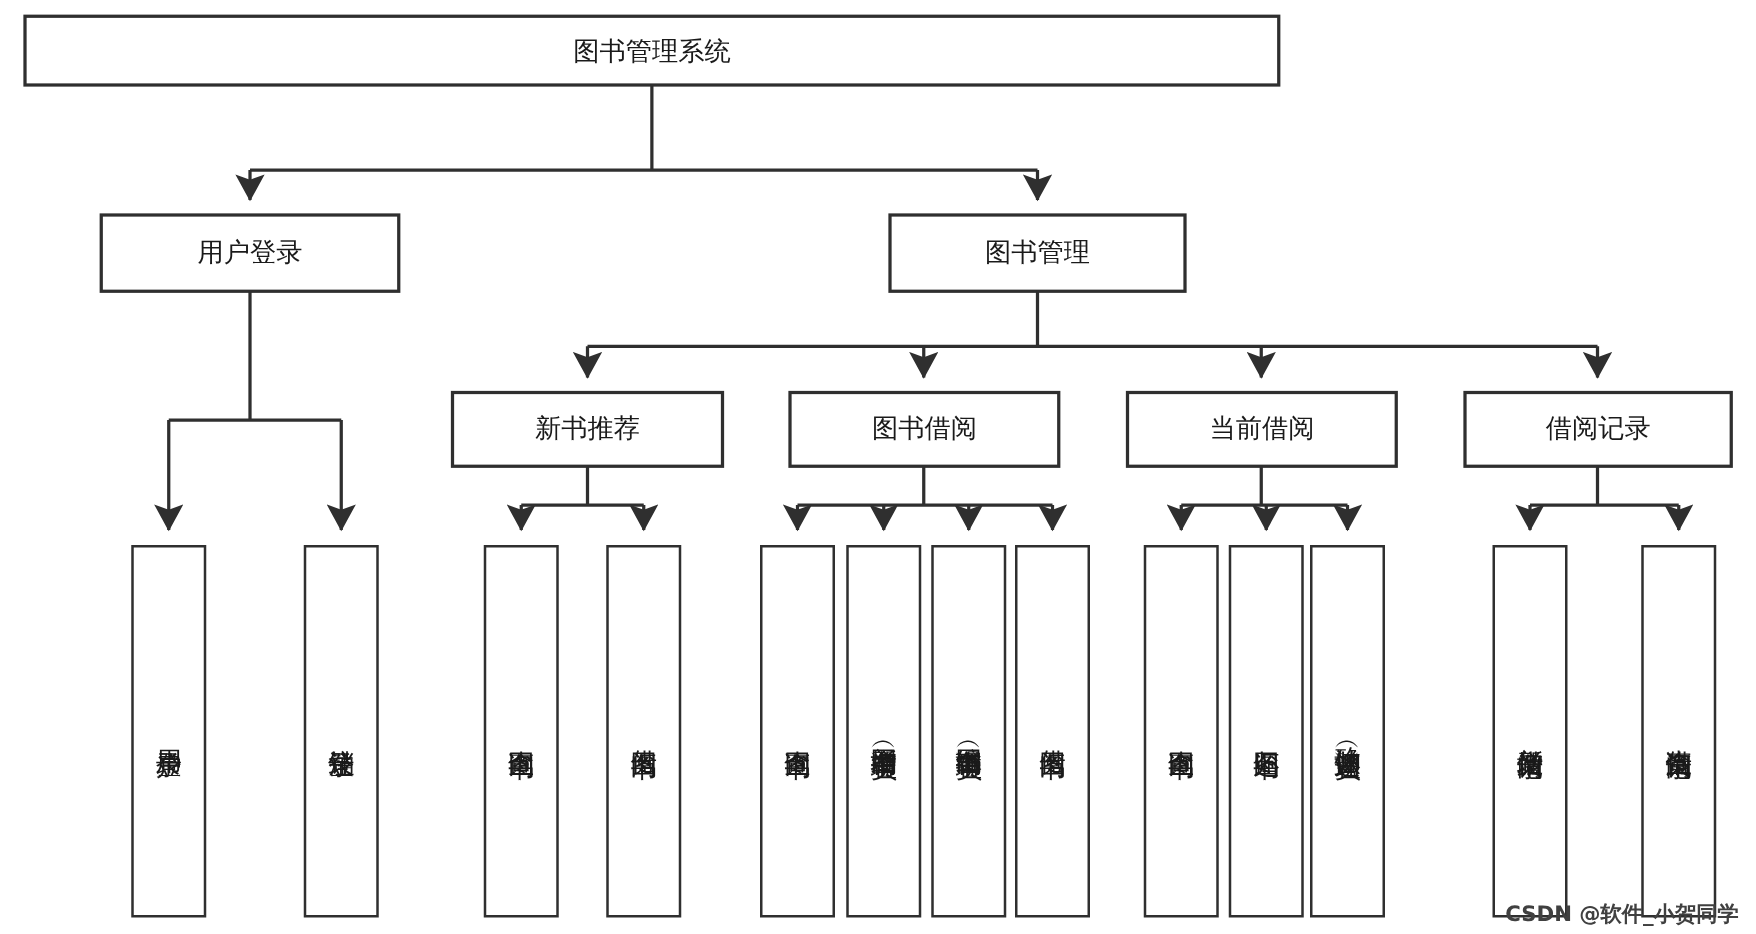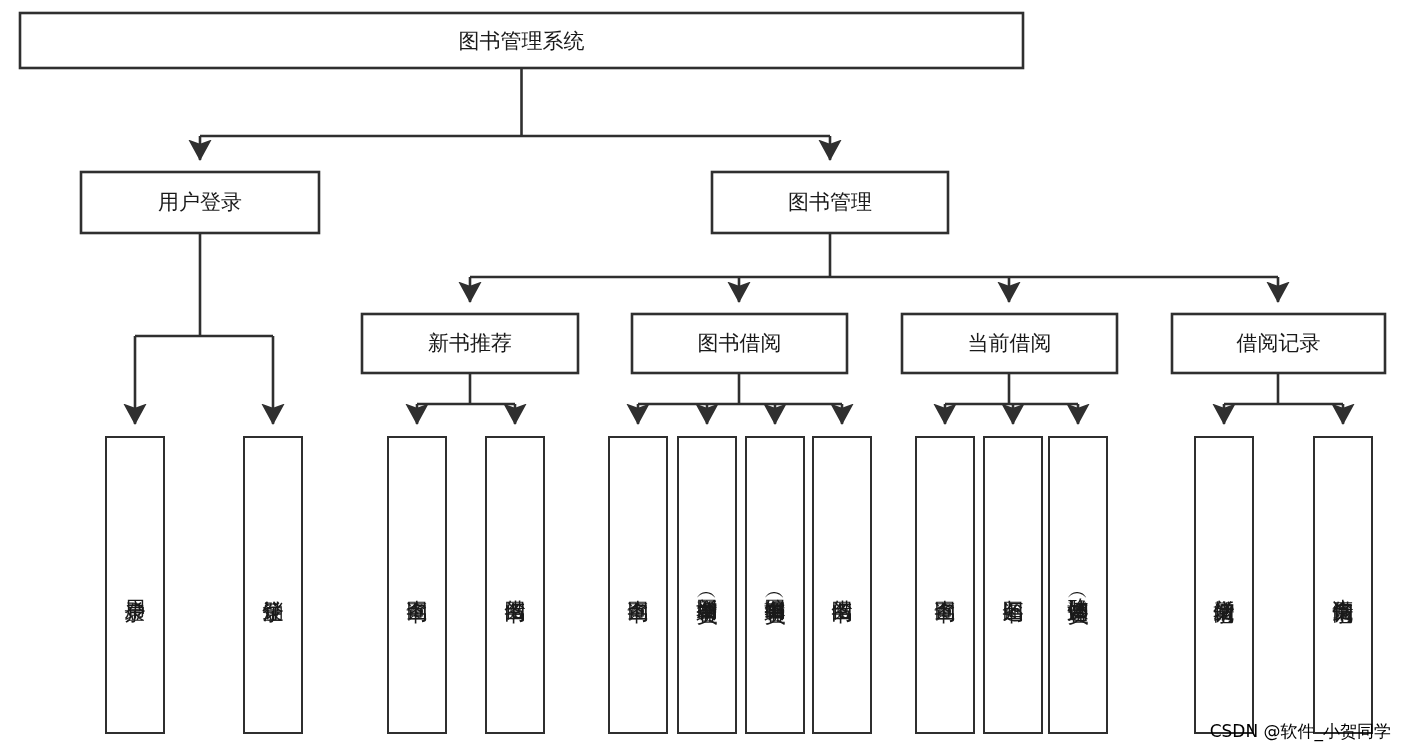--- a/index.html
+++ b/index.html
@@ -68,23 +68,24 @@
     letter-spacing: 1px;
     white-space: nowrap;
     transform: rotate(0deg);
   }
   .watermark {
     position: absolute;
     right: 14px;
     bottom: 4px;
     font-family: "DejaVu Sans", "Liberation Sans", sans-serif;
     font-size: 17px;
-    color: #000000;
+    color: #404040;
     white-space: nowrap;
     user-select: none;
+    font-weight: bold;
   }
 </style>
 </head>
 <body>
 
 <div id="diagram-root">
 
   <svg id="diagram-svg" viewBox="0 0 1405 747" xmlns="http://www.w3.org/2000/svg">
 
     <defs>

